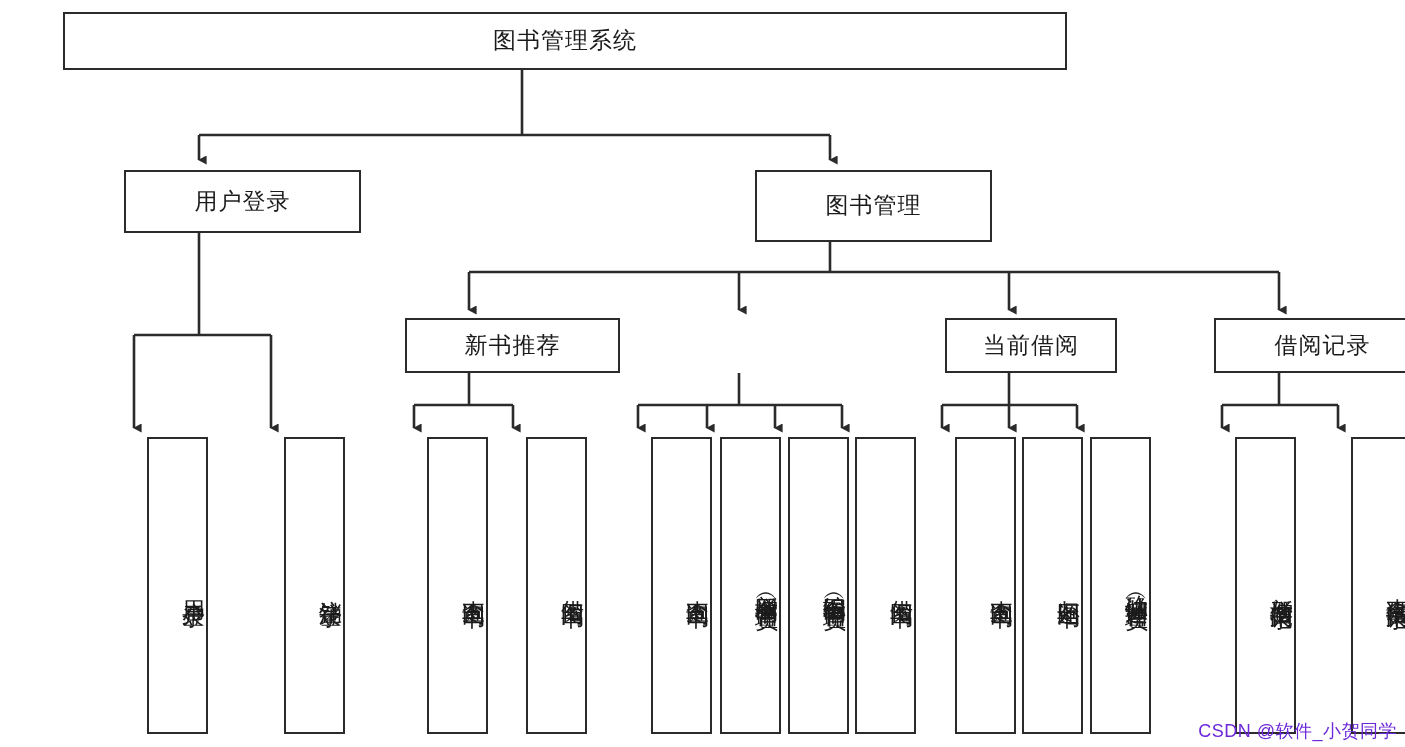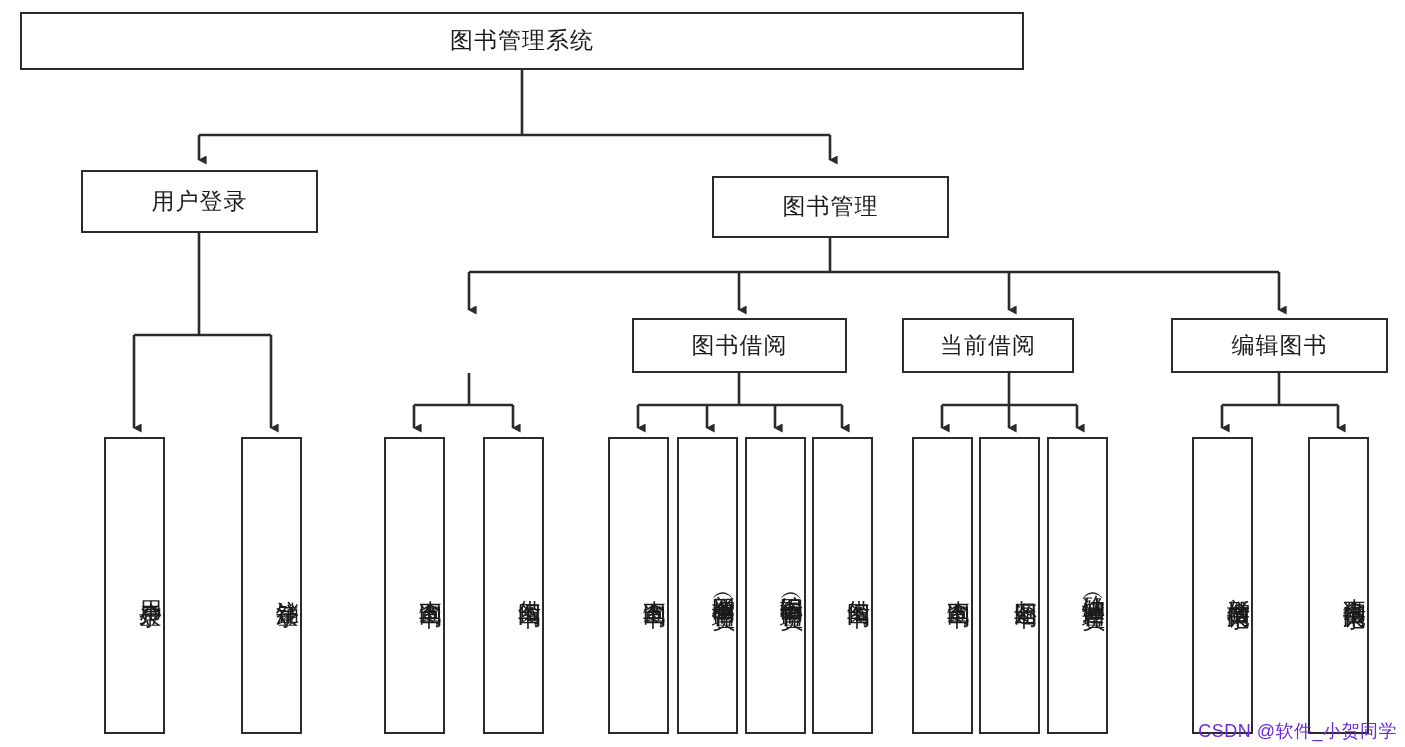--- a/index.html
+++ b/index.html
@@ -26,20 +26,21 @@
   }
   .node {
     position: absolute;
     box-sizing: border-box;
     border: 2px solid #2b2b2b;
     background: #ffffff;
     display: flex;
     align-items: center;
     justify-content: center;
     color: #1b1b1b;
+    margin-left: 43px;
   }
   .node.horiz {
     font-size: 23px;
     letter-spacing: 1px;
     line-height: 1.2;
   }
   .node.vert {
     writing-mode: vertical-rl;
     text-orientation: upright;
     font-size: 23px;
@@ -120,32 +121,32 @@
     </g>
   </svg>
 
   <div class="node horiz" style="left:20px; top:12px; width:1004px; height:58px;">
     <span>图书管理系统</span>
   </div>
 
   <div class="node horiz" style="left:81px; top:170px; width:237px; height:63px;">
     <span>用户登录</span>
   </div>
-  <div class="node horiz" style="left:712px; top:176px; width:237px; height:62px;">
+  <div class="node horiz" style="left:712px; top:170px; width:237px; height:72px;">
     <span>图书管理</span>
   </div>
 
-  <div class="node horiz" style="left:632px; top:318px; width:215px; height:55px;">
-    <span>图书借阅</span>
+  <div class="node horiz" style="left:362px; top:318px; width:215px; height:55px;">
+    <span>新书推荐</span>
   </div>
   <div class="node horiz" style="left:902px; top:318px; width:172px; height:55px;">
     <span>当前借阅</span>
   </div>
   <div class="node horiz" style="left:1171px; top:318px; width:217px; height:55px;">
-    <span>编辑图书</span>
+    <span>借阅记录</span>
   </div>
 
   <div class="node vert" style="left:104px; top:437px; width:61px; height:297px;">
     <span class="vlabel">用户登录</span>
   </div>
   <div class="node vert" style="left:241px; top:437px; width:61px; height:297px;">
     <span class="vlabel">注销登录</span>
   </div>
 
   <div class="node vert" style="left:384px; top:437px; width:61px; height:297px;">

